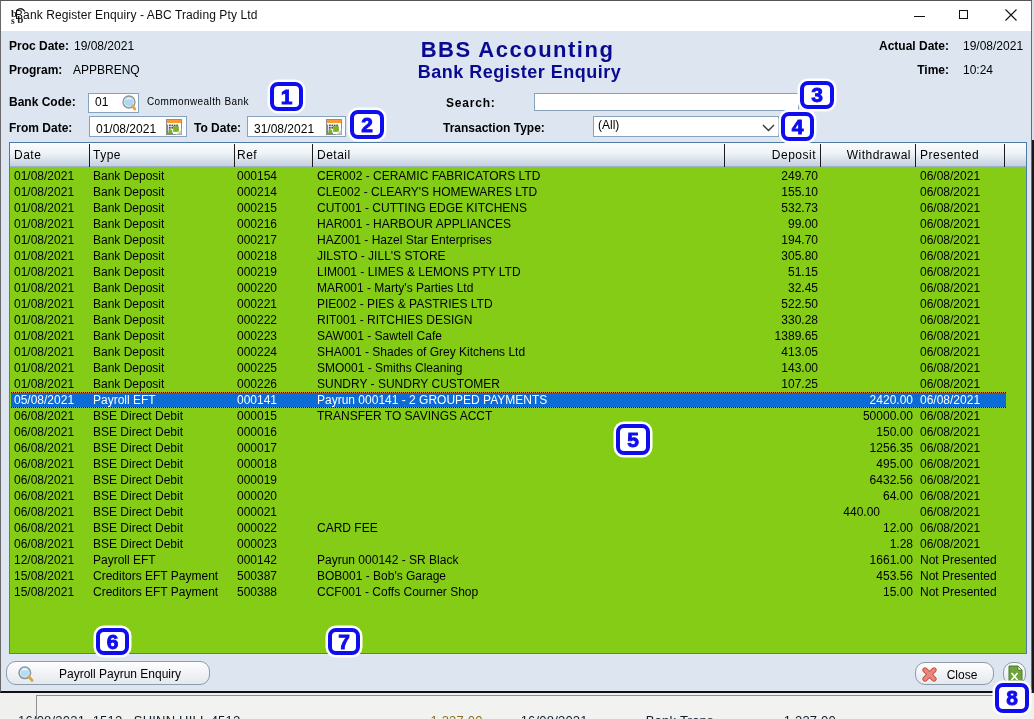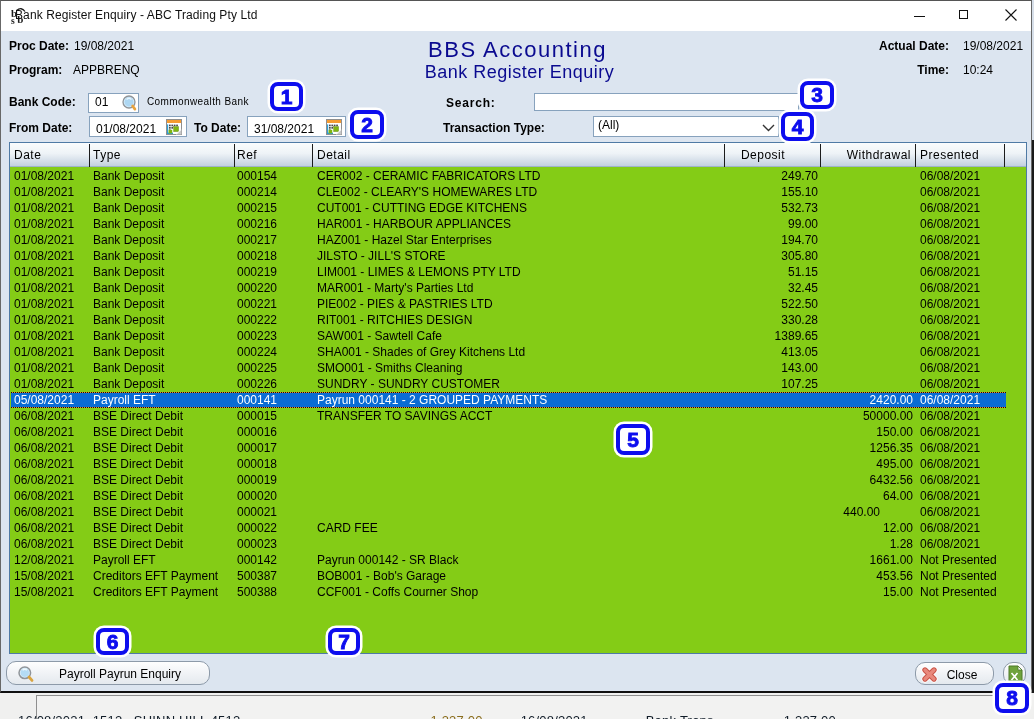--- a/index.html
+++ b/index.html
@@ -1,19 +1,19 @@
 <!DOCTYPE html>
 <html><head>
 <meta charset="utf-8">
 <style>
 *{margin:0;padding:0;box-sizing:border-box}
 html,body{width:1034px;height:719px;overflow:hidden}
 body{font-family:"Liberation Sans",sans-serif;position:relative;background:#f0f0ef}
 .abs{position:absolute}
-.b{font-weight:normal}
+.b{font-weight:bold}
 
 #win{position:absolute;left:0;top:0;width:1032px;height:693px;background:#dce5f0;border:1px solid #686868;border-top:1.5px solid #555;border-bottom:2px solid #101010}
 #titlebar{position:absolute;left:0;top:0;width:1030px;height:30px;background:#fff;color:#101010;font-size:12px}
 #title-text{position:absolute;left:14px;top:7px;font-size:12px;letter-spacing:0.1px}
 
 .capline{position:absolute;background:#111}
 
 .lab{font-size:12px;font-weight:bold;color:#000}
 .val{font-size:12px;color:#000}
 .navy{color:#0a0a90}
@@ -135,21 +135,21 @@
  <svg class="abs" style="left:761px;top:123px" width="13" height="8" viewBox="0 0 13 8">
       <path d="M1 1 L6.5 6.5 L12 1" fill="none" stroke="#333" stroke-width="1.4"></path>
     </svg>
 
  <div id="tbl">
   <div id="thead">
    <div class="hlab" style="left:4px">Date</div>
    <div class="hlab" style="left:83px">Type</div>
    <div class="hlab" style="left:227px">Ref</div>
    <div class="hlab" style="left:307px">Detail</div>
-   <div class="hlab" style="left:700px;width:106px;text-align:center">Deposit</div>
+   <div class="hlab" style="left:700px;width:106px;text-align:right">Deposit</div>
    <div class="hlab" style="left:820px;width:81px;text-align:right">Withdrawal</div>
    <div class="hlab" style="left:910px">Presented</div>
    <div class="hsep" style="left:79px"></div>
    <div class="hsep" style="left:224px"></div>
    <div class="hsep" style="left:302px"></div>
    <div class="hsep" style="left:714px"></div>
    <div class="hsep" style="left:810px"></div>
    <div class="hsep" style="left:905px"></div>
    <div class="hsep" style="left:994px"></div>
   </div>

